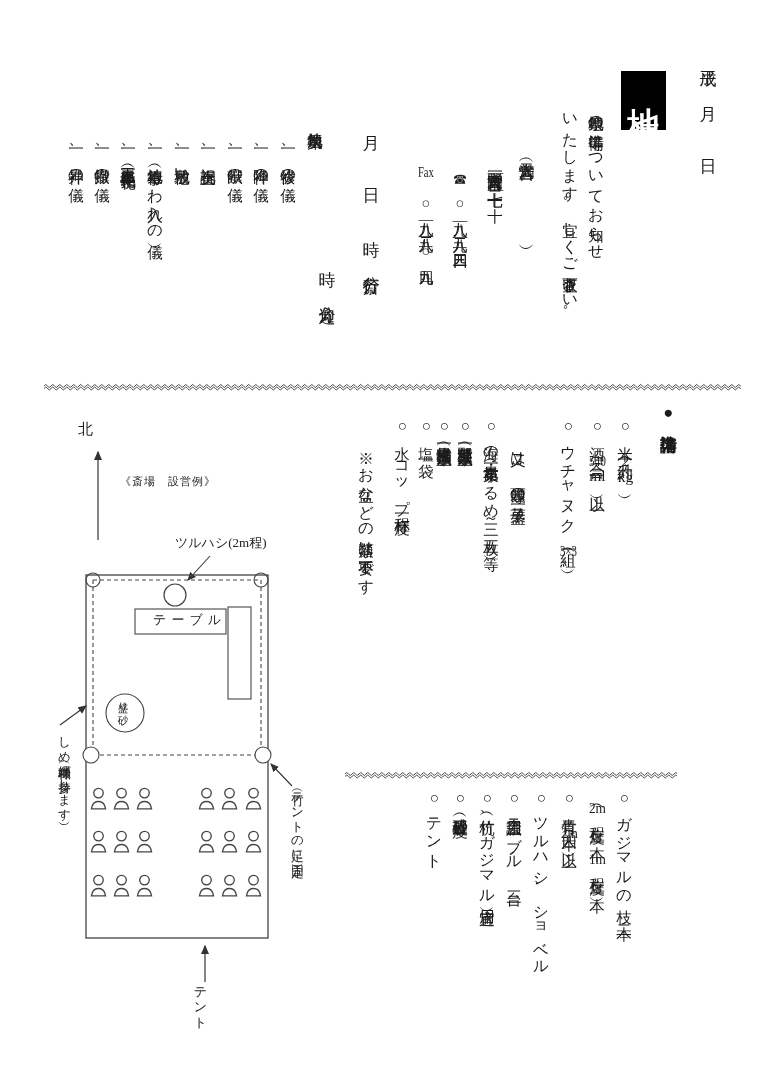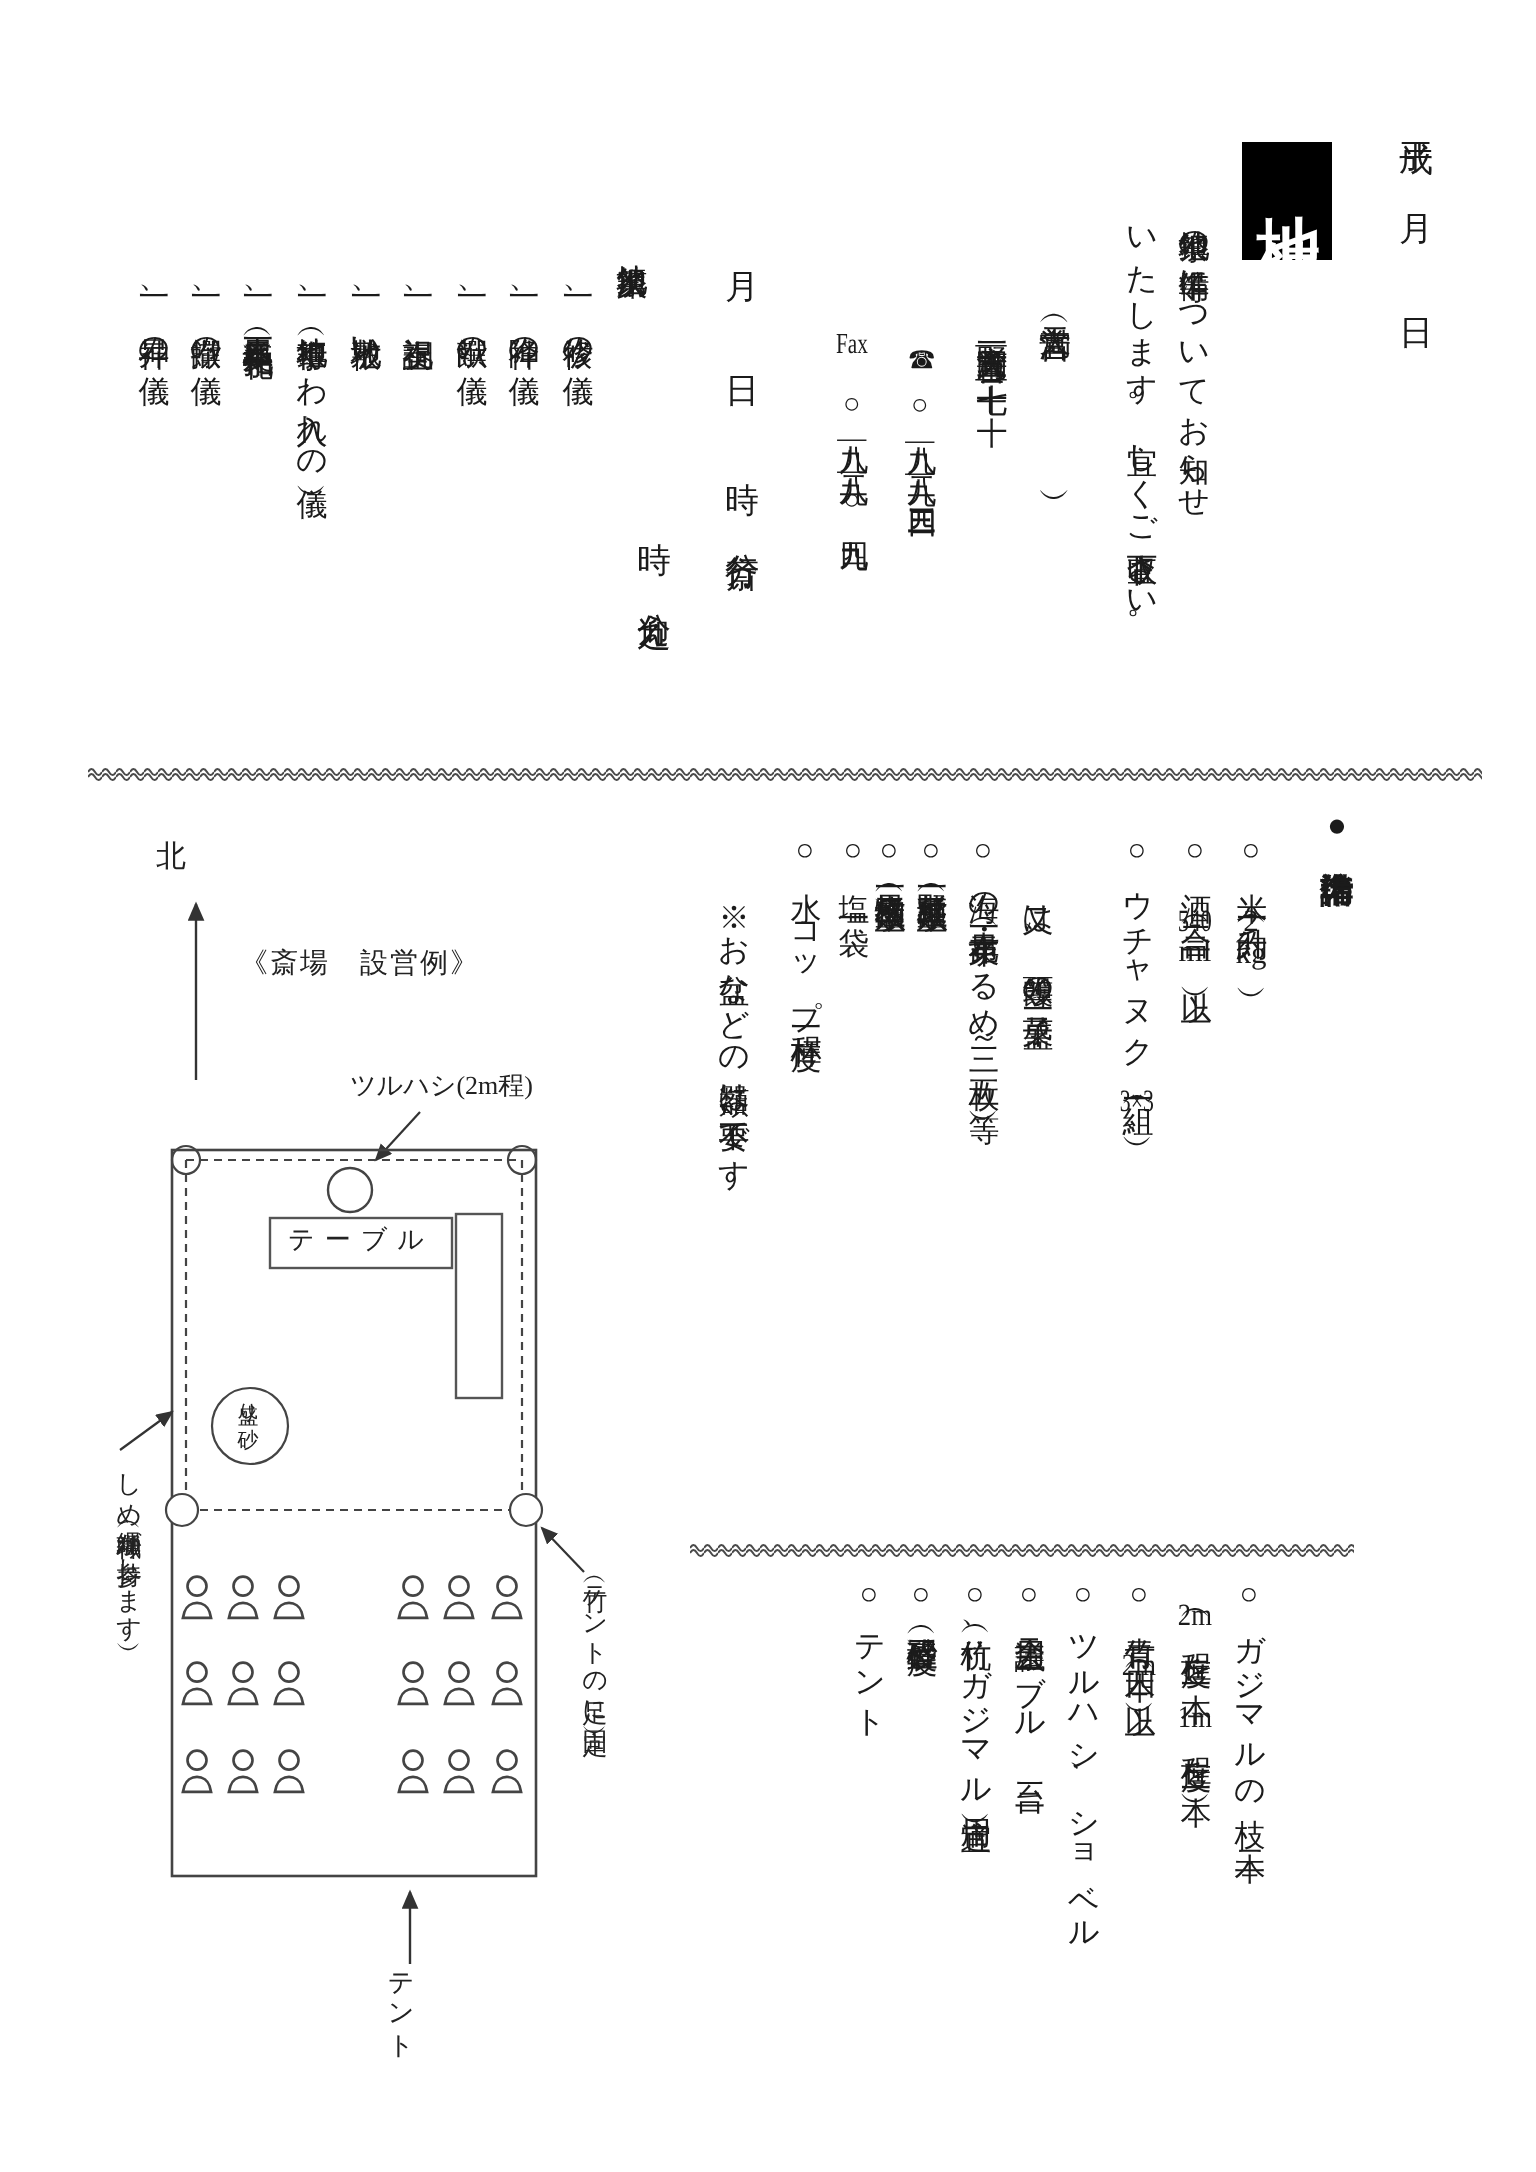--- a/index.html
+++ b/index.html
@@ -11,23 +11,23 @@
   .tcy{text-combine-upright:all;}
   .title-block{position:absolute;left:621px;top:71px;writing-mode:vertical-rl;text-orientation:mixed;
         background:#000;color:#fff;font-size:33px;font-weight:bold;padding:10px 6px;
         letter-spacing:13px;line-height:1;}
   .divider{position:absolute;}
   .diagram{position:absolute;left:18px;top:408px;width:322px;height:665px;}
   .diagram svg{position:absolute;left:0;top:0;}
   .dlab{position:absolute;color:#222;line-height:1;}
   .dlab.v{writing-mode:vertical-rl;text-orientation:mixed;white-space:pre;}
   .d-north{left:60px;top:14px;font-size:15px;}
-  .d-title{left:102px;top:68px;font-size:14px;letter-spacing:1px;}
+  .d-title{left:102px;top:68px;font-size:11px;letter-spacing:1px;}
   .d-gaju{left:157px;top:128px;font-size:13px;}
-  .d-table{left:117px;top:205px;width:91px;text-align:center;font-size:13px;letter-spacing:5px;}
+  .d-table{left:117px;top:205px;width:91px;text-align:right;font-size:13px;letter-spacing:5px;}
   .d-mound{left:99px;top:286px;font-size:10.5px;letter-spacing:0;}
   .d-rope{left:40px;top:320px;font-size:12.5px;}
   .d-bamboo{left:273px;top:376px;font-size:12.5px;}
   .d-tent{left:176px;top:570px;font-size:13px;}
 </style>
 </head>
 <body>
 
 <div class="page">
 

